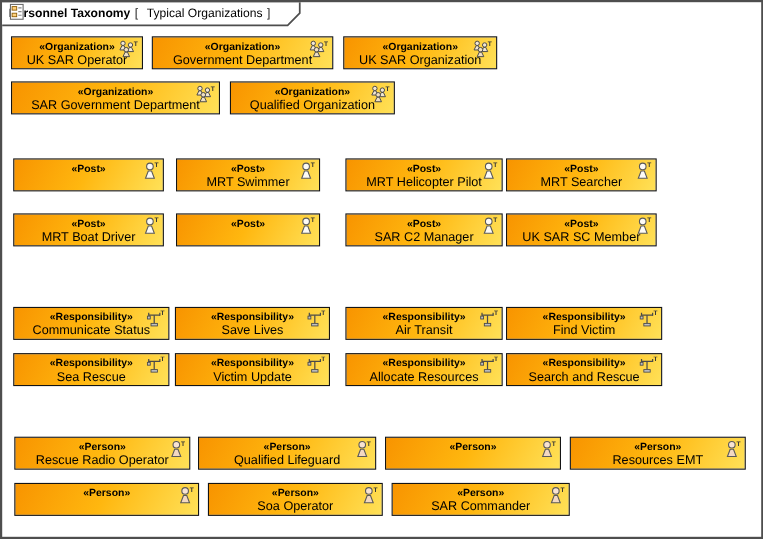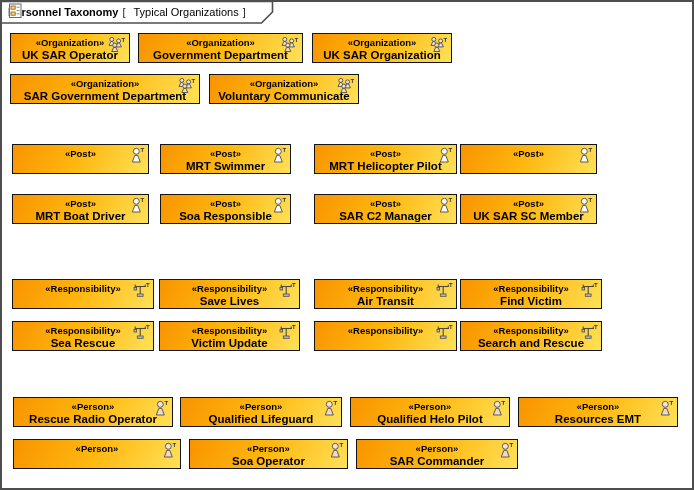--- a/index.html
+++ b/index.html
@@ -27,21 +27,21 @@
     border:1px solid #141414;
     background:linear-gradient(118deg,var(--grad-start,#F89400) 0%,var(--grad-mid,#FFB70F) 48%,var(--grad-end,#FFE158) 100%);
     text-align:center;
     cursor:default;
   }
   .node .stereo{
     display:block;font-size:9.5px;font-weight:bold;color:#000;
     margin-top:3px;line-height:11px;white-space:nowrap;
   }
   .node .nname{
-    display:block;font-size:11.5px;font-weight:bold;color:#000;
+    display:block;font-size:11.5px;font-weight:normal;color:#000;
     line-height:13px;margin-top:1px;white-space:nowrap;
   }
   .node .nicon{position:absolute;top:2px;right:3px;line-height:0;}
 </style>
 </head>
 <body>
 
 <div class="frame">
 
   <div class="diagram-tab">
@@ -114,21 +114,21 @@
             <circle cx="4.8" cy="3.4" r="2" fill="#F2E7D3" stroke="#4a4a4a" stroke-width="0.9"></circle>
             <path d="M2 9.4 L3.8 5.6 H5.8 L7.6 9.4 Z" fill="#F2E7D3" stroke="#4a4a4a" stroke-width="0.9"></path>
             <circle cx="11.6" cy="4.9" r="2" fill="#F2E7D3" stroke="#4a4a4a" stroke-width="0.9"></circle>
             <path d="M8.8 10.9 L10.6 7.1 H12.6 L14.4 10.9 Z" fill="#F2E7D3" stroke="#4a4a4a" stroke-width="0.9"></path>
             <circle cx="7.8" cy="9.2" r="2.1" fill="#EFDFC2" stroke="#4a4a4a" stroke-width="0.9"></circle>
             <path d="M4.8 15.5 L6.7 11.4 H8.9 L10.8 15.5 Z" fill="#EFDFC2" stroke="#4a4a4a" stroke-width="0.9"></path>
           </svg></span>
       </div>
       <div class="node" style="left: 207px; top: 72px; width: 150px; height: 30px;">
         <span class="stereo">«Organization»</span>
-        <span class="nname">Voluntary Communicate</span>
+        <span class="nname">Qualified Organization</span>
         <span class="nicon"><svg width="19" height="17" viewBox="0 0 19 17">
             <text x="14.5" y="5.5" font-size="6" font-weight="bold" fill="#333" font-family="Liberation Sans,sans-serif">T</text>
             <circle cx="4.8" cy="3.4" r="2" fill="#F2E7D3" stroke="#4a4a4a" stroke-width="0.9"></circle>
             <path d="M2 9.4 L3.8 5.6 H5.8 L7.6 9.4 Z" fill="#F2E7D3" stroke="#4a4a4a" stroke-width="0.9"></path>
             <circle cx="11.6" cy="4.9" r="2" fill="#F2E7D3" stroke="#4a4a4a" stroke-width="0.9"></circle>
             <path d="M8.8 10.9 L10.6 7.1 H12.6 L14.4 10.9 Z" fill="#F2E7D3" stroke="#4a4a4a" stroke-width="0.9"></path>
             <circle cx="7.8" cy="9.2" r="2.1" fill="#EFDFC2" stroke="#4a4a4a" stroke-width="0.9"></circle>
             <path d="M4.8 15.5 L6.7 11.4 H8.9 L10.8 15.5 Z" fill="#EFDFC2" stroke="#4a4a4a" stroke-width="0.9"></path>
           </svg></span>
       </div>
@@ -153,38 +153,38 @@
         <span class="stereo">«Post»</span>
         <span class="nname">MRT Helicopter Pilot</span>
         <span class="nicon"><svg width="15" height="17" viewBox="0 0 15 17">
             <text x="10.5" y="5" font-size="6" font-weight="bold" fill="#333" font-family="Liberation Sans,sans-serif">T</text>
             <circle cx="6.3" cy="4.3" r="3" fill="#FDFBF6" stroke="#5a5a5a" stroke-width="1"></circle>
             <path d="M2.3 15 L4.8 8.4 H7.8 L10.3 15 Z" fill="#FDFBF6" stroke="#5a5a5a" stroke-width="1"></path>
           </svg></span>
       </div>
       <div class="node" style="left: 458px; top: 142px; width: 137px; height: 30px;">
         <span class="stereo">«Post»</span>
+        <span class="nname">MRT Searcher</span>
         <span class="nicon"><svg width="15" height="17" viewBox="0 0 15 17">
             <text x="10.5" y="5" font-size="6" font-weight="bold" fill="#333" font-family="Liberation Sans,sans-serif">T</text>
             <circle cx="6.3" cy="4.3" r="3" fill="#FDFBF6" stroke="#5a5a5a" stroke-width="1"></circle>
             <path d="M2.3 15 L4.8 8.4 H7.8 L10.3 15 Z" fill="#FDFBF6" stroke="#5a5a5a" stroke-width="1"></path>
           </svg></span>
       </div>
       <div class="node" style="left: 10px; top: 192px; width: 137px; height: 30px;">
         <span class="stereo">«Post»</span>
         <span class="nname">MRT Boat Driver</span>
         <span class="nicon"><svg width="15" height="17" viewBox="0 0 15 17">
             <text x="10.5" y="5" font-size="6" font-weight="bold" fill="#333" font-family="Liberation Sans,sans-serif">T</text>
             <circle cx="6.3" cy="4.3" r="3" fill="#FDFBF6" stroke="#5a5a5a" stroke-width="1"></circle>
             <path d="M2.3 15 L4.8 8.4 H7.8 L10.3 15 Z" fill="#FDFBF6" stroke="#5a5a5a" stroke-width="1"></path>
           </svg></span>
       </div>
       <div class="node" style="left: 158px; top: 192px; width: 131px; height: 30px;">
         <span class="stereo">«Post»</span>
-        <span class="nname">Soa Responsible</span>
         <span class="nicon"><svg width="15" height="17" viewBox="0 0 15 17">
             <text x="10.5" y="5" font-size="6" font-weight="bold" fill="#333" font-family="Liberation Sans,sans-serif">T</text>
             <circle cx="6.3" cy="4.3" r="3" fill="#FDFBF6" stroke="#5a5a5a" stroke-width="1"></circle>
             <path d="M2.3 15 L4.8 8.4 H7.8 L10.3 15 Z" fill="#FDFBF6" stroke="#5a5a5a" stroke-width="1"></path>
           </svg></span>
       </div>
       <div class="node" style="left: 312px; top: 192px; width: 143px; height: 30px;">
         <span class="stereo">«Post»</span>
         <span class="nname">SAR C2 Manager</span>
         <span class="nicon"><svg width="15" height="17" viewBox="0 0 15 17">
@@ -197,20 +197,21 @@
         <span class="stereo">«Post»</span>
         <span class="nname">UK SAR SC Member</span>
         <span class="nicon"><svg width="15" height="17" viewBox="0 0 15 17">
             <text x="10.5" y="5" font-size="6" font-weight="bold" fill="#333" font-family="Liberation Sans,sans-serif">T</text>
             <circle cx="6.3" cy="4.3" r="3" fill="#FDFBF6" stroke="#5a5a5a" stroke-width="1"></circle>
             <path d="M2.3 15 L4.8 8.4 H7.8 L10.3 15 Z" fill="#FDFBF6" stroke="#5a5a5a" stroke-width="1"></path>
           </svg></span>
       </div>
       <div class="node" style="left: 10px; top: 277px; width: 142px; height: 30px;">
         <span class="stereo">«Responsibility»</span>
+        <span class="nname">Communicate Status</span>
         <span class="nicon"><svg width="17" height="17" viewBox="0 0 17 17">
             <text x="13" y="4.5" font-size="6" font-weight="bold" fill="#333" font-family="Liberation Sans,sans-serif">T</text>
             <line x1="2" y1="4.5" x2="12.5" y2="4.5" stroke="#4a4a4a" stroke-width="1.1"></line>
             <line x1="2.2" y1="2.4" x2="2.2" y2="5" stroke="#4a4a4a" stroke-width="1.1"></line>
             <line x1="12.3" y1="2.4" x2="12.3" y2="5" stroke="#4a4a4a" stroke-width="1.1"></line>
             <rect x="1" y="5.4" width="2.6" height="2.6" fill="#c0c0c0" stroke="#4a4a4a" stroke-width="0.8"></rect>
             <line x1="7.2" y1="4.5" x2="7.2" y2="12" stroke="#4a4a4a" stroke-width="1.1"></line>
             <rect x="4.3" y="12" width="5.8" height="2.3" fill="#c0c0c0" stroke="#4a4a4a" stroke-width="0.8"></rect>
           </svg></span>
       </div>
@@ -274,20 +275,21 @@
             <line x1="2" y1="4.5" x2="12.5" y2="4.5" stroke="#4a4a4a" stroke-width="1.1"></line>
             <line x1="2.2" y1="2.4" x2="2.2" y2="5" stroke="#4a4a4a" stroke-width="1.1"></line>
             <line x1="12.3" y1="2.4" x2="12.3" y2="5" stroke="#4a4a4a" stroke-width="1.1"></line>
             <rect x="1" y="5.4" width="2.6" height="2.6" fill="#c0c0c0" stroke="#4a4a4a" stroke-width="0.8"></rect>
             <line x1="7.2" y1="4.5" x2="7.2" y2="12" stroke="#4a4a4a" stroke-width="1.1"></line>
             <rect x="4.3" y="12" width="5.8" height="2.3" fill="#c0c0c0" stroke="#4a4a4a" stroke-width="0.8"></rect>
           </svg></span>
       </div>
       <div class="node" style="left: 312px; top: 319px; width: 143px; height: 30px;">
         <span class="stereo">«Responsibility»</span>
+        <span class="nname">Allocate Resources</span>
         <span class="nicon"><svg width="17" height="17" viewBox="0 0 17 17">
             <text x="13" y="4.5" font-size="6" font-weight="bold" fill="#333" font-family="Liberation Sans,sans-serif">T</text>
             <line x1="2" y1="4.5" x2="12.5" y2="4.5" stroke="#4a4a4a" stroke-width="1.1"></line>
             <line x1="2.2" y1="2.4" x2="2.2" y2="5" stroke="#4a4a4a" stroke-width="1.1"></line>
             <line x1="12.3" y1="2.4" x2="12.3" y2="5" stroke="#4a4a4a" stroke-width="1.1"></line>
             <rect x="1" y="5.4" width="2.6" height="2.6" fill="#c0c0c0" stroke="#4a4a4a" stroke-width="0.8"></rect>
             <line x1="7.2" y1="4.5" x2="7.2" y2="12" stroke="#4a4a4a" stroke-width="1.1"></line>
             <rect x="4.3" y="12" width="5.8" height="2.3" fill="#c0c0c0" stroke="#4a4a4a" stroke-width="0.8"></rect>
           </svg></span>
       </div>
@@ -317,21 +319,20 @@
         <span class="stereo">«Person»</span>
         <span class="nname">Qualified Lifeguard</span>
         <span class="nicon"><svg width="15" height="17" viewBox="0 0 15 17">
             <text x="10.5" y="5" font-size="6" font-weight="bold" fill="#333" font-family="Liberation Sans,sans-serif">T</text>
             <circle cx="6.3" cy="4.3" r="3" fill="#F8E3D2" stroke="#5a5a5a" stroke-width="1"></circle>
             <path d="M2.3 15 L4.8 8.4 H7.8 L10.3 15 Z" fill="#F3D8C2" stroke="#5a5a5a" stroke-width="1"></path>
           </svg></span>
       </div>
       <div class="node" style="left: 348px; top: 395px; width: 160px; height: 30px;">
         <span class="stereo">«Person»</span>
-        <span class="nname">Qualified Helo Pilot</span>
         <span class="nicon"><svg width="15" height="17" viewBox="0 0 15 17">
             <text x="10.5" y="5" font-size="6" font-weight="bold" fill="#333" font-family="Liberation Sans,sans-serif">T</text>
             <circle cx="6.3" cy="4.3" r="3" fill="#F8E3D2" stroke="#5a5a5a" stroke-width="1"></circle>
             <path d="M2.3 15 L4.8 8.4 H7.8 L10.3 15 Z" fill="#F3D8C2" stroke="#5a5a5a" stroke-width="1"></path>
           </svg></span>
       </div>
       <div class="node" style="left: 516px; top: 395px; width: 160px; height: 30px;">
         <span class="stereo">«Person»</span>
         <span class="nname">Resources EMT</span>
         <span class="nicon"><svg width="15" height="17" viewBox="0 0 15 17">

